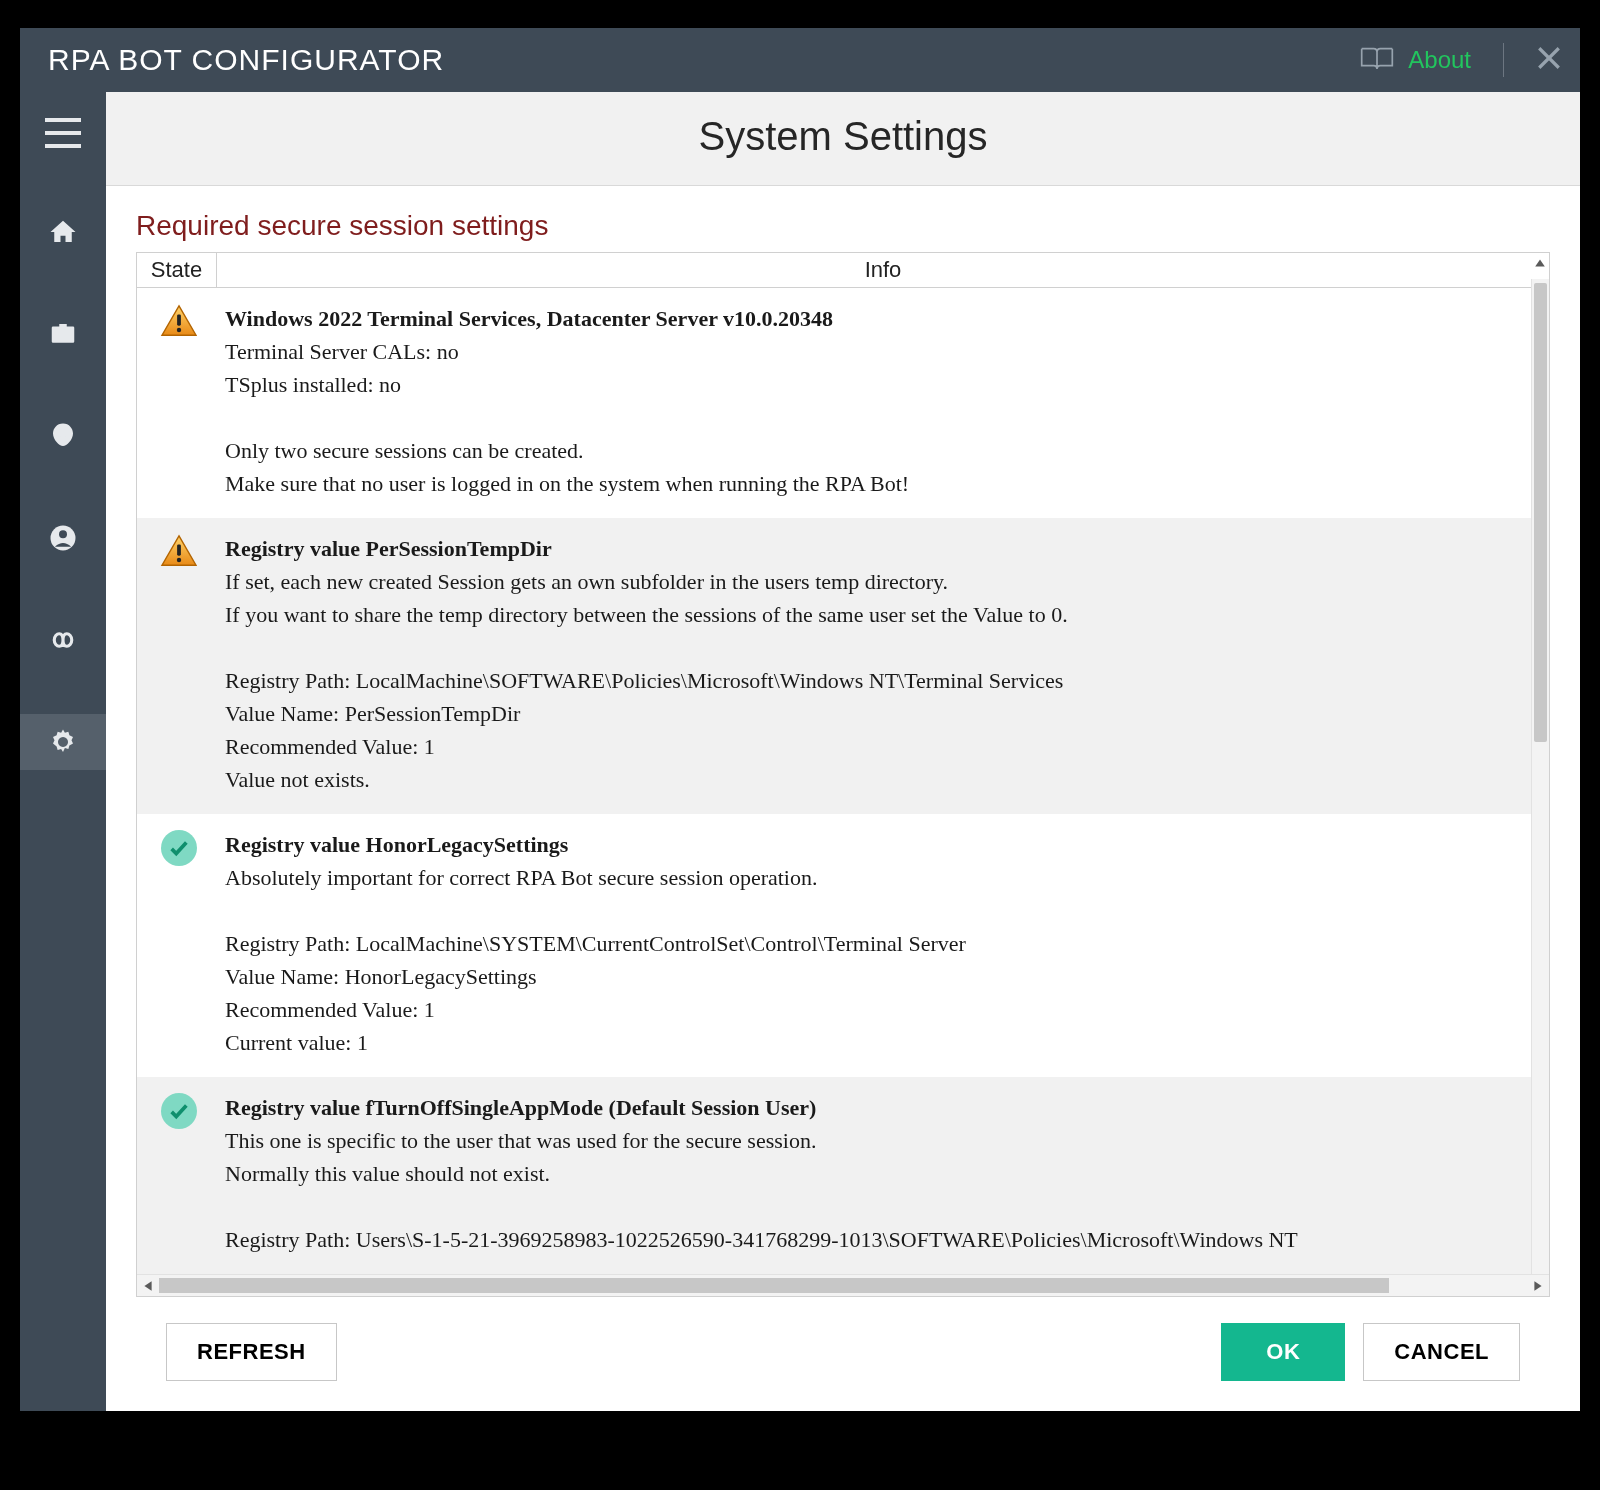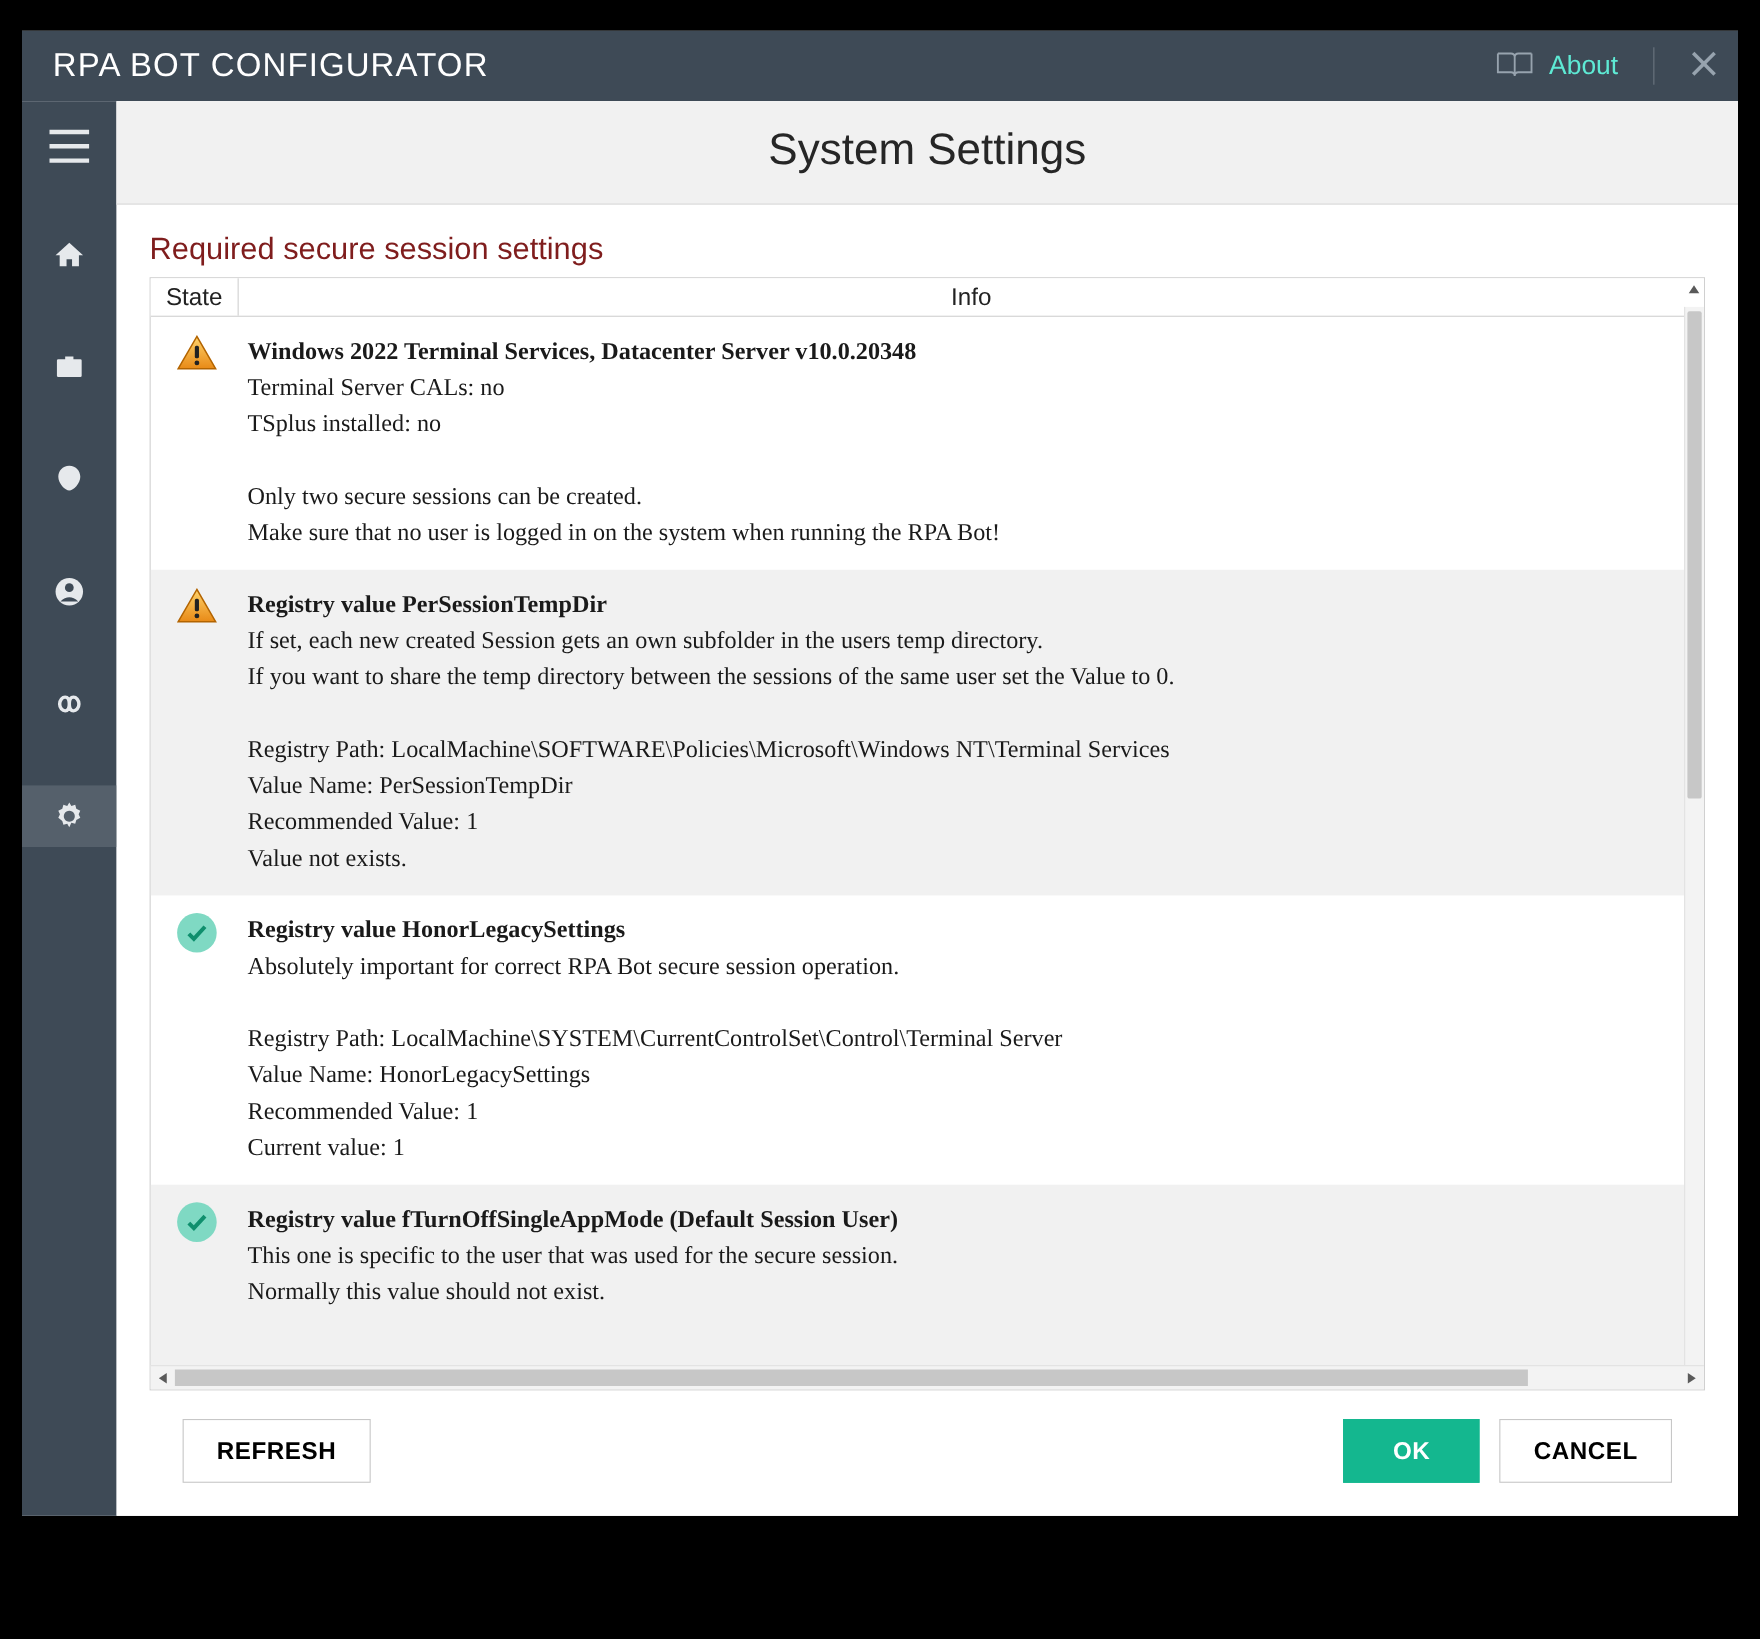--- a/index.html
+++ b/index.html
@@ -32,21 +32,21 @@
   .titlebar .title {
     font-size: 30px;
     font-weight: 300;
     letter-spacing: 1px;
   }
   .titlebar .spacer { flex: 1; }
   .titlebar .about-area {
     display: flex;
     align-items: center;
     gap: 14px;
-    color: #5eead4;
+    color: #22c55e;
   }
   .titlebar .about-icon svg { width: 34px; height: 26px; stroke: #97a3ae; stroke-width:2; fill:none; }
   .titlebar .about-text { font-size: 24px; }
   .titlebar .vline { width:1px; height:34px; background:#6c7681; margin:0 18px; }
   .titlebar .close-icon svg { width: 26px; height: 26px; stroke:#97a3ae; stroke-width:3; }
   .titlebar .clickable { cursor: pointer; }
   
   .body {
     display: flex;
     flex: 1;
@@ -355,20 +355,21 @@
                     <svg viewBox="0 0 24 24">
                       <polyline points="4,13 9,18 20,6"></polyline>
                     </svg>
                   </span>
                 </div>
                 <div class="info-cell">
                   <div class="row-title">Registry value fTurnOffSingleAppMode (Default Session User)</div>
                   <div class="line">This one is specific to the user that was used for the secure session.</div>
                   <div class="line">Normally this value should not exist.</div>
                   <div class="blank"></div>
+                  <div class="line">Registry Path: Users\S-1-5-21-3969258983-1022526590-341768299-1013\SOFTWARE\Policies\Microsoft\Windows NT</div>
                 </div>
               </div>
             </div>
 
           <div class="vscroll-arrow-up">
               <svg viewBox="0 0 10 10">
                 <path d="M5 2 L9 8 H1 z"></path>
               </svg>
             </div>
           <div class="vscroll-track">

